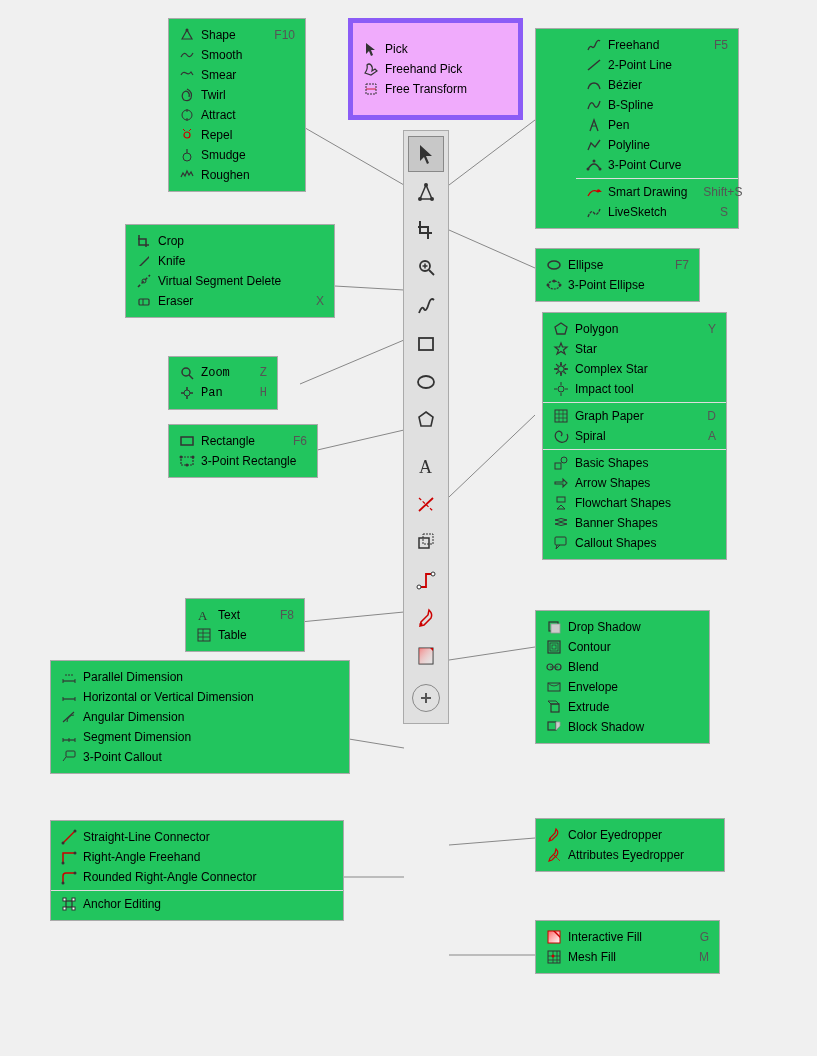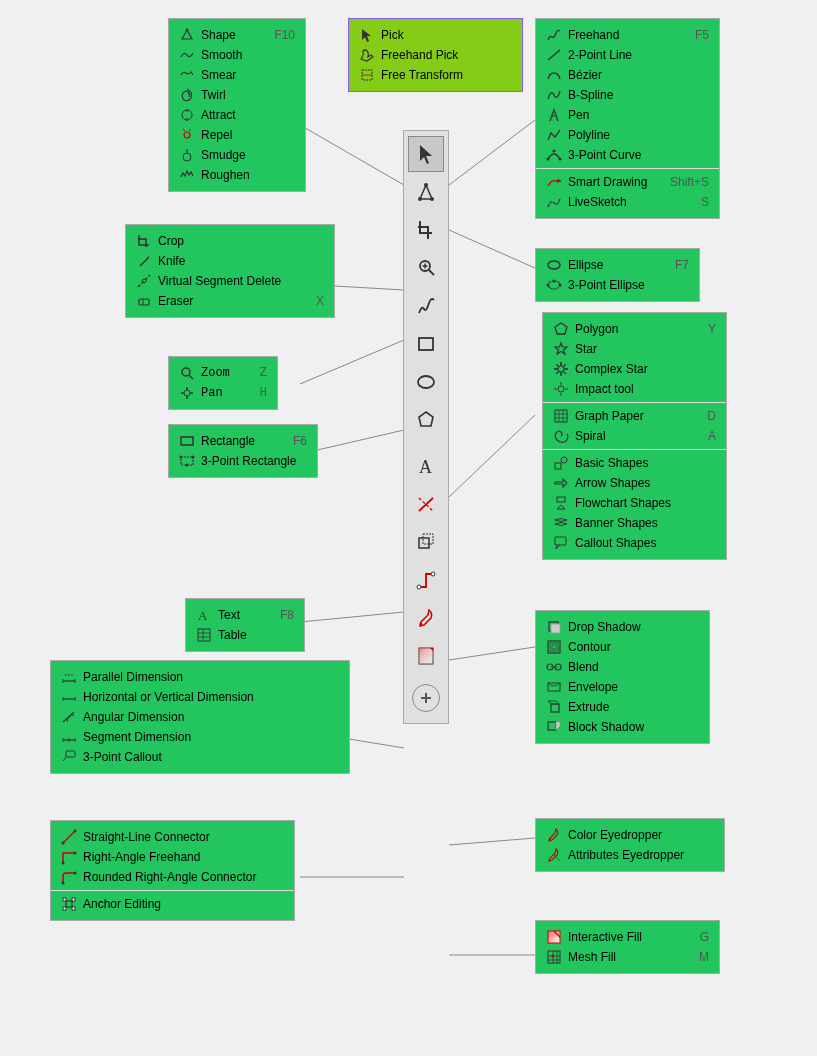--- a/index.html
+++ b/index.html
@@ -78,23 +78,23 @@
     .toolbar-btn.active {
       background: #c8c8c8;
       border-color: #888;
     }
 
     
     .pick-panel {
       position: absolute;
       left: 348px;
       top: 18px;
-      background: #84cc16;
-      border: 1px solid #8b5cf6;
-      padding: 6px 0;
+      background: #f0abfc;
+      border: 5px solid #8b5cf6;
+      padding: 16px 0;
     }
 
     
     svg.connectors {
       position: absolute;
       top: 0;
       left: 0;
       width: 817px;
       height: 1056px;
       pointer-events: none;
@@ -320,21 +320,21 @@
           <rect x="2" y="4" width="12" height="8" fill="none" stroke="#333" stroke-width="1.2" stroke-dasharray="2,1"></rect>
           <circle cx="2" cy="4" r="1.5" fill="#333"></circle>
           <circle cx="14" cy="4" r="1.5" fill="#333"></circle>
           <circle cx="8" cy="12" r="1.5" fill="#333"></circle>
         </svg>
     </span>
     <span class="label">3-Point Rectangle</span>
   </div>
 </div>
 
-<div class="panel" style="left:535px; top:18px; width:185px;">
+<div class="panel" style="left:535px; top:28px; width:204px;padding-left:40px;">
   <div class="panel-item">
     <span class="icon">
       <svg width="16" height="16" viewBox="0 0 16 16">
           <path d="M2 13 Q4 8 6 10 Q8 12 10 6 Q12 2 14 4" fill="none" stroke="#333" stroke-width="1.3"></path>
         </svg>
     </span>
     <span class="label">Freehand</span>
     <span class="shortcut">F5</span>
   </div>
   <div class="panel-item">
@@ -671,21 +671,21 @@
     <span class="icon">
       <svg width="16" height="16" viewBox="0 0 16 16">
           <rect x="2" y="3" width="8" height="8" fill="none" stroke="#333" stroke-width="1.2"></rect>
           <path d="M10 3 L14 3 L14 7 L10 11 Z" fill="#ccc" stroke="#999" stroke-width="0.8"></path>
         </svg>
     </span>
     <span class="label">Block Shadow</span>
   </div>
 </div>
 
-<div class="panel" style="left:50px; top:820px; width:245px;">
+<div class="panel" style="left:50px; top:820px; width:294px;">
   <div class="panel-item">
     <span class="icon">
       <svg width="16" height="16" viewBox="0 0 16 16">
           <line x1="2" y1="14" x2="14" y2="2" stroke="#c00" stroke-width="1.5"></line>
           <circle cx="2" cy="14" r="1.5" fill="#333"></circle>
           <circle cx="14" cy="2" r="1.5" fill="#333"></circle>
         </svg>
     </span>
     <span class="label">Straight-Line Connector</span>
   </div>

